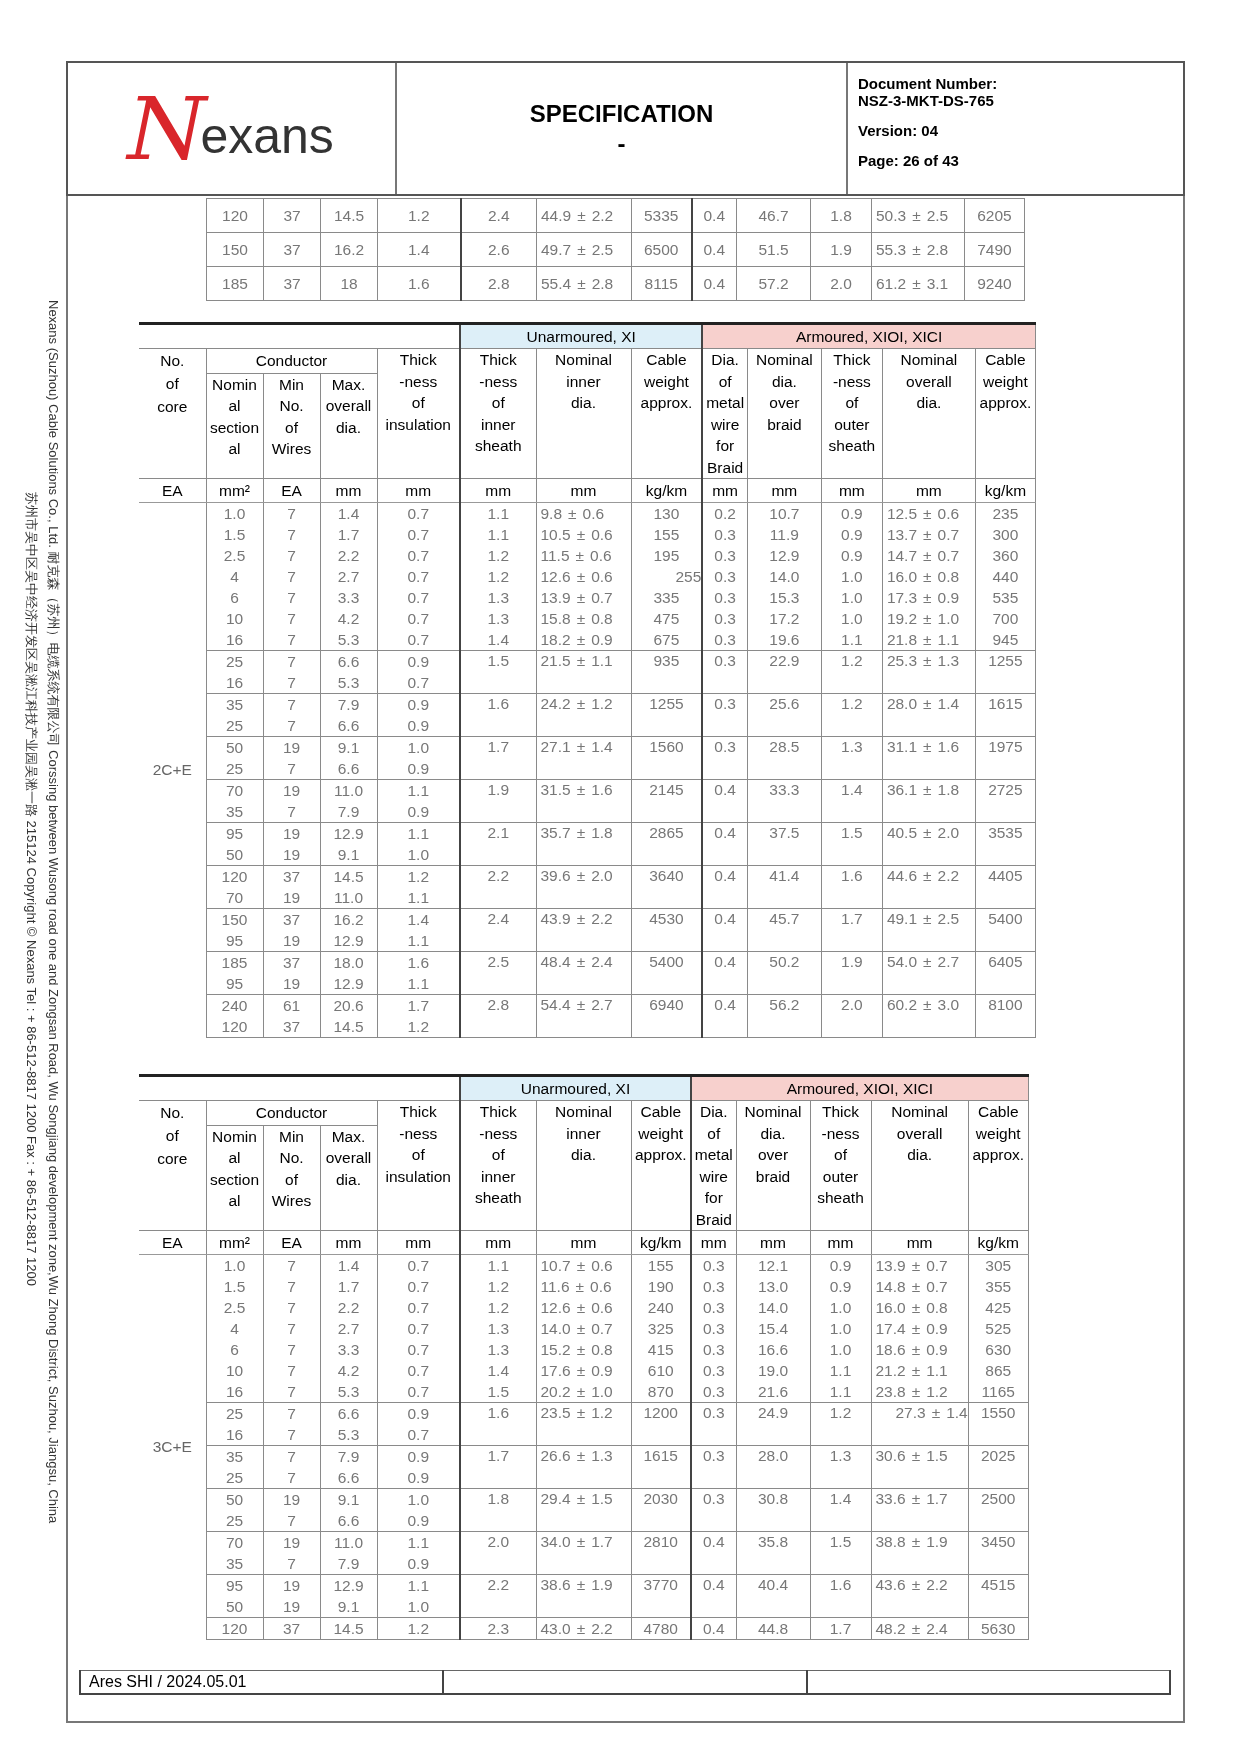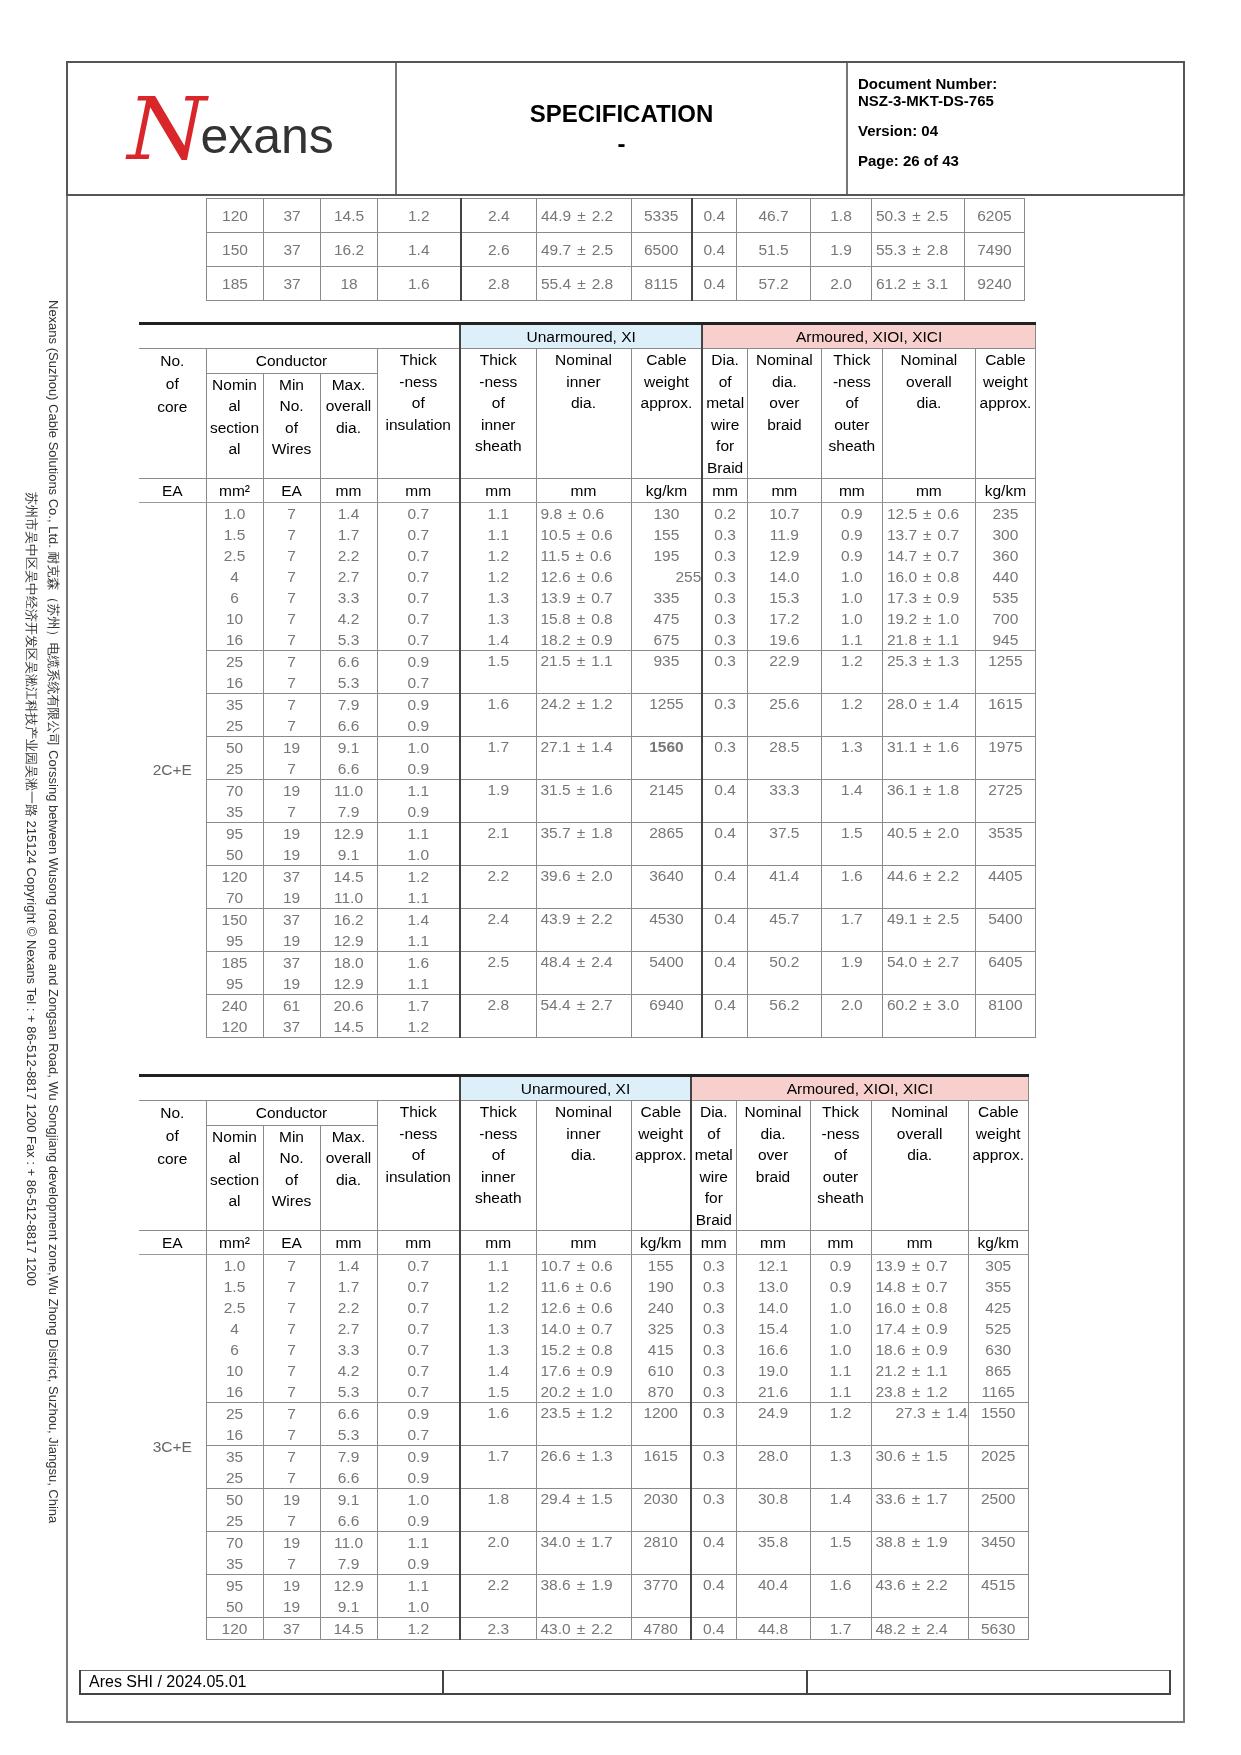--- a/index.html
+++ b/index.html
@@ -329,21 +329,21 @@
         <td style="border-top: none;">6.6</td>
         <td style="border-top: none;">0.9</td>
       </tr>
       <tr>
         <td style="border-bottom: none;">50</td>
         <td style="border-bottom: none;">19</td>
         <td style="border-bottom: none;">9.1</td>
         <td style="border-bottom: none;">1.0</td>
         <td class="thk" rowspan="2" style="vertical-align: top;">1.7</td>
         <td class="tol" rowspan="2" style="vertical-align: top;"><span>27.1</span><span class="pm">±</span><span>1.4</span></td>
-        <td rowspan="2" style="vertical-align: top; font-weight: bold;">1560</td>
+        <td rowspan="2" style="vertical-align: top;">1560</td>
         <td class="thk" rowspan="2" style="vertical-align: top;">0.3</td>
         <td rowspan="2" style="vertical-align: top;">28.5</td>
         <td rowspan="2" style="vertical-align: top;">1.3</td>
         <td class="tol" rowspan="2" style="vertical-align: top;"><span>31.1</span><span class="pm">±</span><span>1.6</span></td>
         <td rowspan="2" style="vertical-align: top;">1975</td>
       </tr>
       <tr>
         <td style="border-top: none;">25</td>
         <td style="border-top: none;">7</td>
         <td style="border-top: none;">6.6</td>

